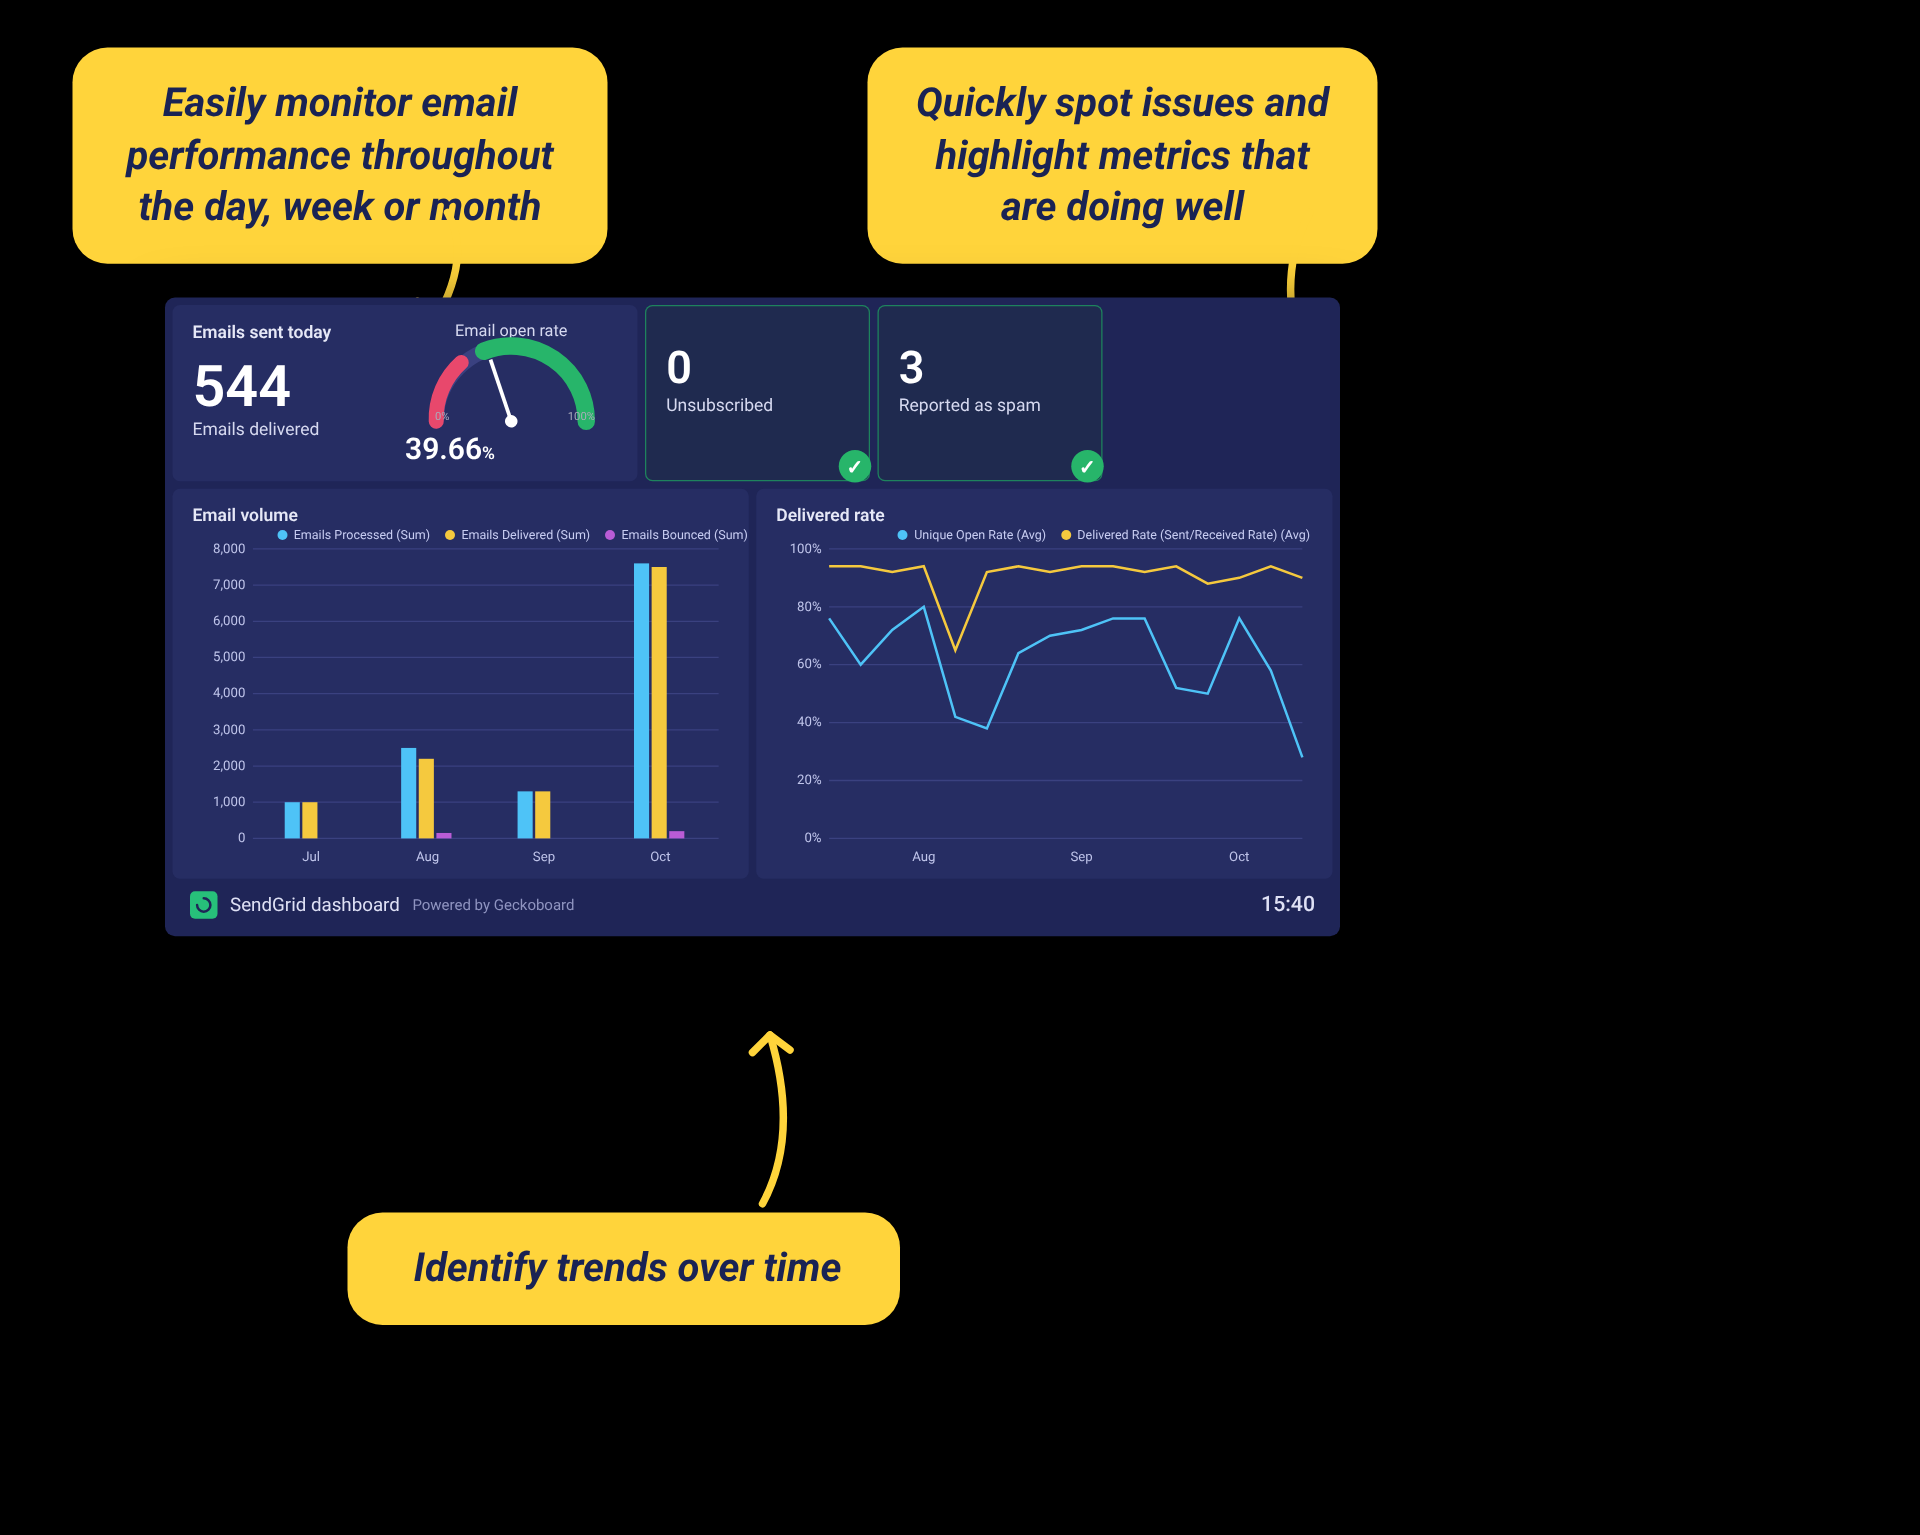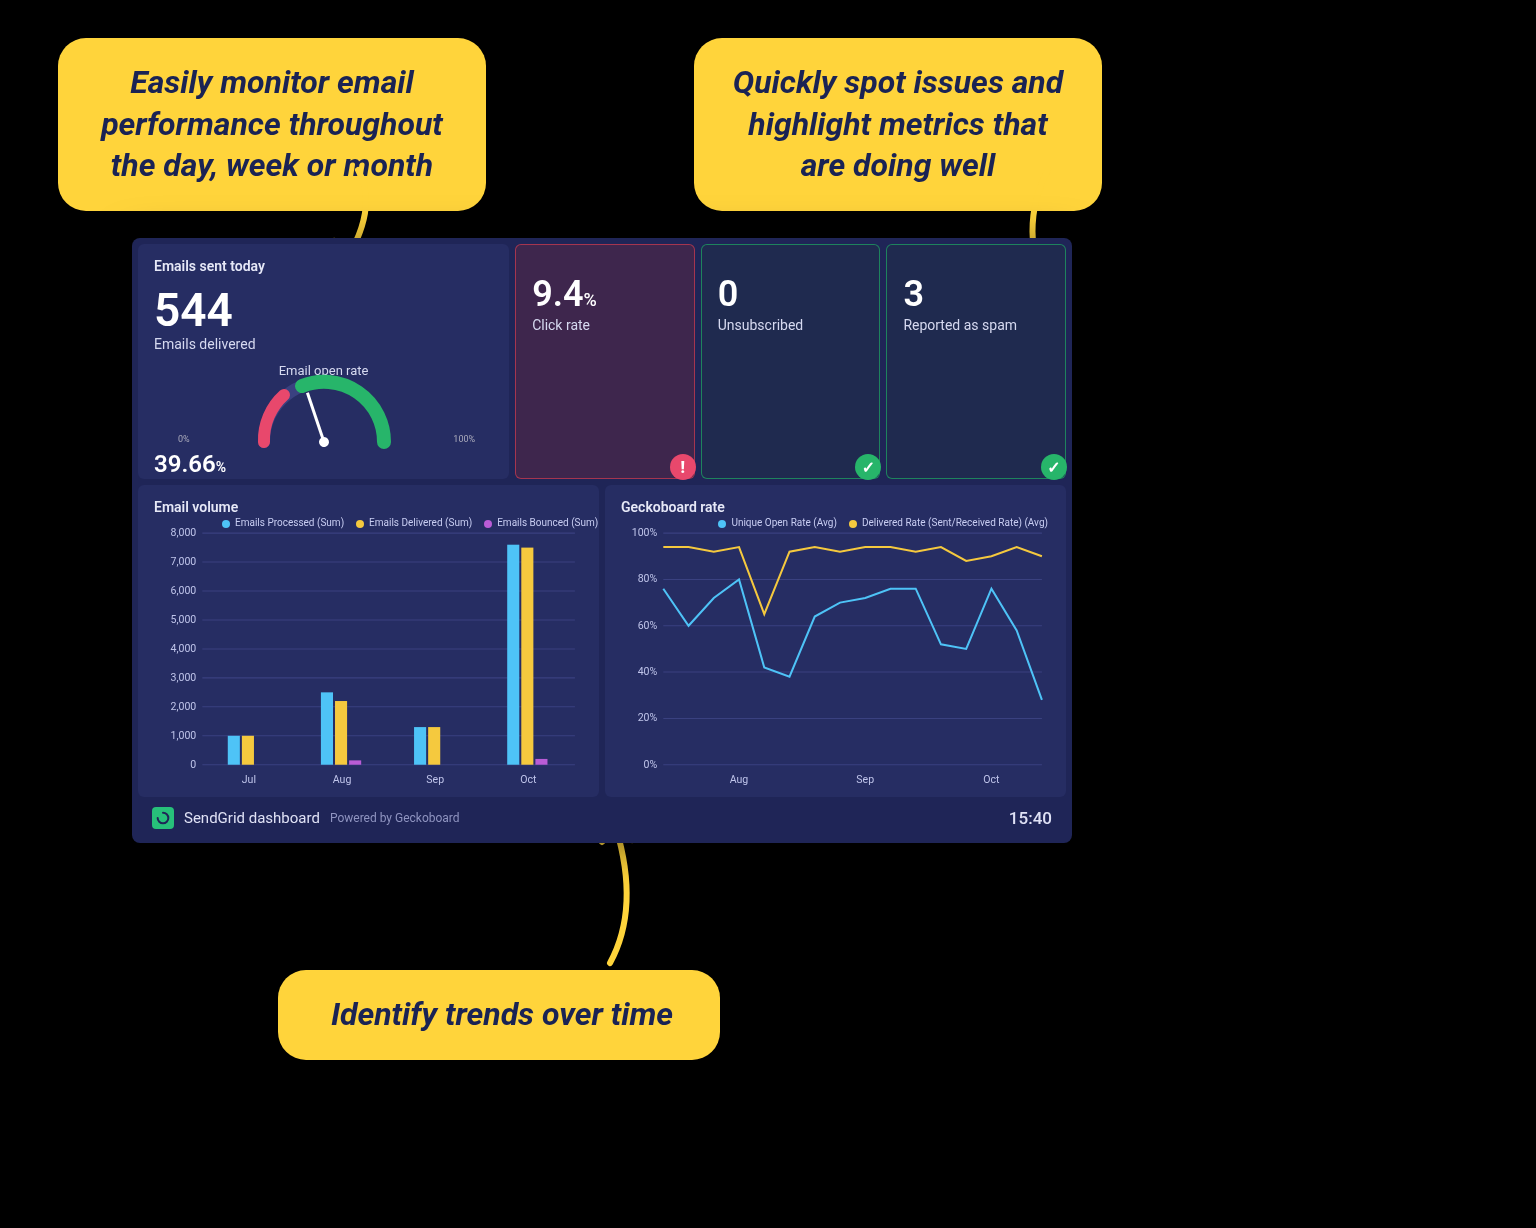--- a/index.html
+++ b/index.html
@@ -50,21 +50,20 @@
   .panel-title { font-size: 14px; font-weight: 600; color: #e6e8f7; margin-bottom: 4px; }
   
   .top-row { margin-bottom: 6px; }
   .emails-sent {
     background: #262d63;
     border-radius: 6px;
     padding: 14px 16px 12px 16px;
     width: 372px;
     display: flex;
     position: relative;
-    flex-direction: column;
   }
   .emails-sent .numblock { flex: 0 0 50%; }
   .bignum { font-size: 46px; font-weight: 600; line-height: 1.05; margin-top: 12px; }
   .cap { font-size: 14px; color: #d6d9f0; margin-top: 2px; }
   .gauge-block { flex: 1; text-align: center; }
   .gauge-title { font-size: 13px; color: #d6d9f0; text-align: center; }
   .gauge-wrap { position: relative; height: 76px; display:flex; justify-content:center; align-items:flex-end;}
   .gauge-val { font-size: 24px; font-weight:600; text-align:left; margin-top:-4px;}
   .gauge-pct { font-size:14px; }
   .gauge-scale { position:absolute; bottom:10px; font-size:9px; color:#aab; }
@@ -155,27 +154,20 @@
           </svg>
           <div class="gauge-scale left">0%</div>
           <div class="gauge-scale right">100%</div>
         </div>
         <div class="gauge-val">
           <span>39.66</span><span class="gauge-pct">%</span>
         </div>
       </div>
     </div>
 
-    <div class="metric bad">
-      <div class="metric-num">
-        <span>9.4</span><span class="metric-unit">%</span>
-      </div>
-      <div class="cap">Click rate</div>
-      <div class="status-badge warn">!</div>
-    </div>
     <div class="metric good">
       <div class="metric-num">
         <span>0</span><span class="metric-unit"></span>
       </div>
       <div class="cap">Unsubscribed</div>
       <div class="status-badge ok">✓</div>
     </div>
     <div class="metric good">
       <div class="metric-num">
         <span>3</span><span class="metric-unit"></span>
@@ -224,21 +216,21 @@
           <rect x="274.25" y="210.625" width="12" height="37.375" fill="#f5c93e"></rect>
           <rect x="288.25" y="248" width="12" height="0" fill="#b95cd6"></rect>
           <text class="tick-lbl" x="281.25" y="266" text-anchor="middle">Sep</text>
           <rect x="352.75" y="29.5" width="12" height="218.5" fill="#4ec3f7"></rect>
           <rect x="366.75" y="32.375" width="12" height="215.625" fill="#f5c93e"></rect>
           <rect x="380.75" y="242.25" width="12" height="5.75" fill="#b95cd6"></rect>
           <text class="tick-lbl" x="373.75" y="266" text-anchor="middle">Oct</text>
         </svg>
     </div>
     <div class="panel">
-      <div class="panel-title">Geckoboard rate</div>
+      <div class="panel-title">Delivered rate</div>
       <div class="legend legend2" id="legend-rate">
           <span class="dot-blue">Unique Open Rate (Avg)</span>
           <span class="dot-yellow">Delivered Rate (Sent/Received Rate) (Avg)</span>
         </div>
       <svg class="chart-svg" id="chart-rate" viewBox="0 0 430 270" preserveAspectRatio="none">
           <line class="grid" x1="44" y1="248" x2="420" y2="248"></line>
           <text class="tick-lbl" x="38" y="251" text-anchor="end">0%</text>
           <line class="grid" x1="44" y1="202" x2="420" y2="202"></line>
           <text class="tick-lbl" x="38" y="205" text-anchor="end">20%</text>
           <line class="grid" x1="44" y1="156" x2="420" y2="156"></line>

